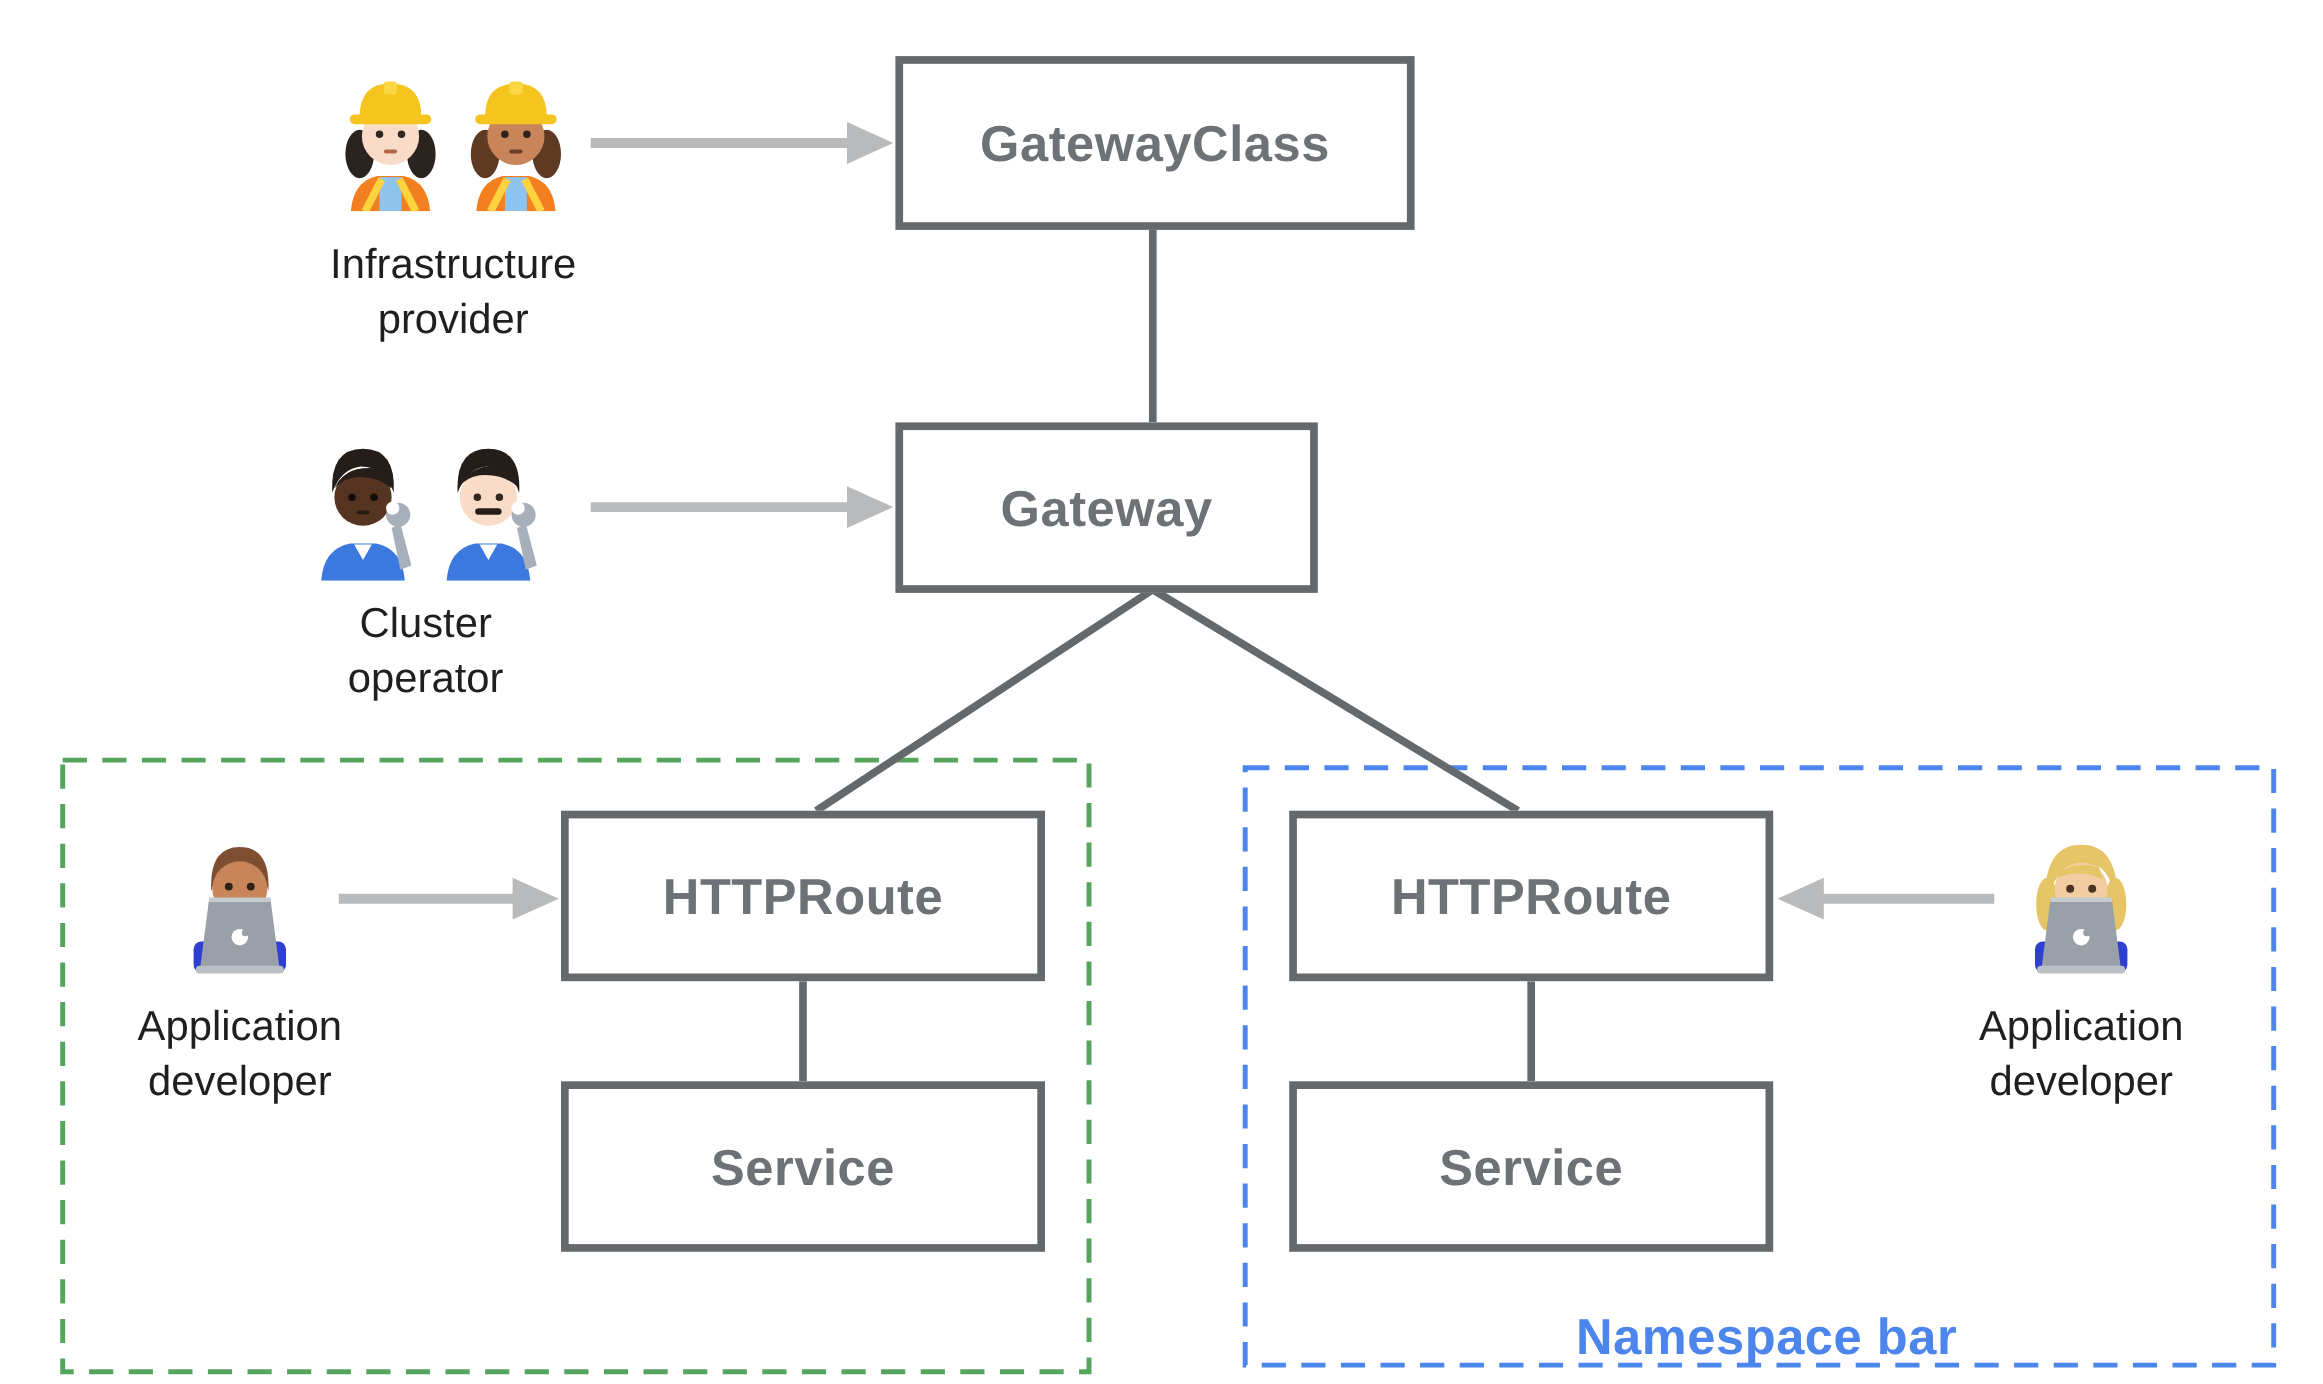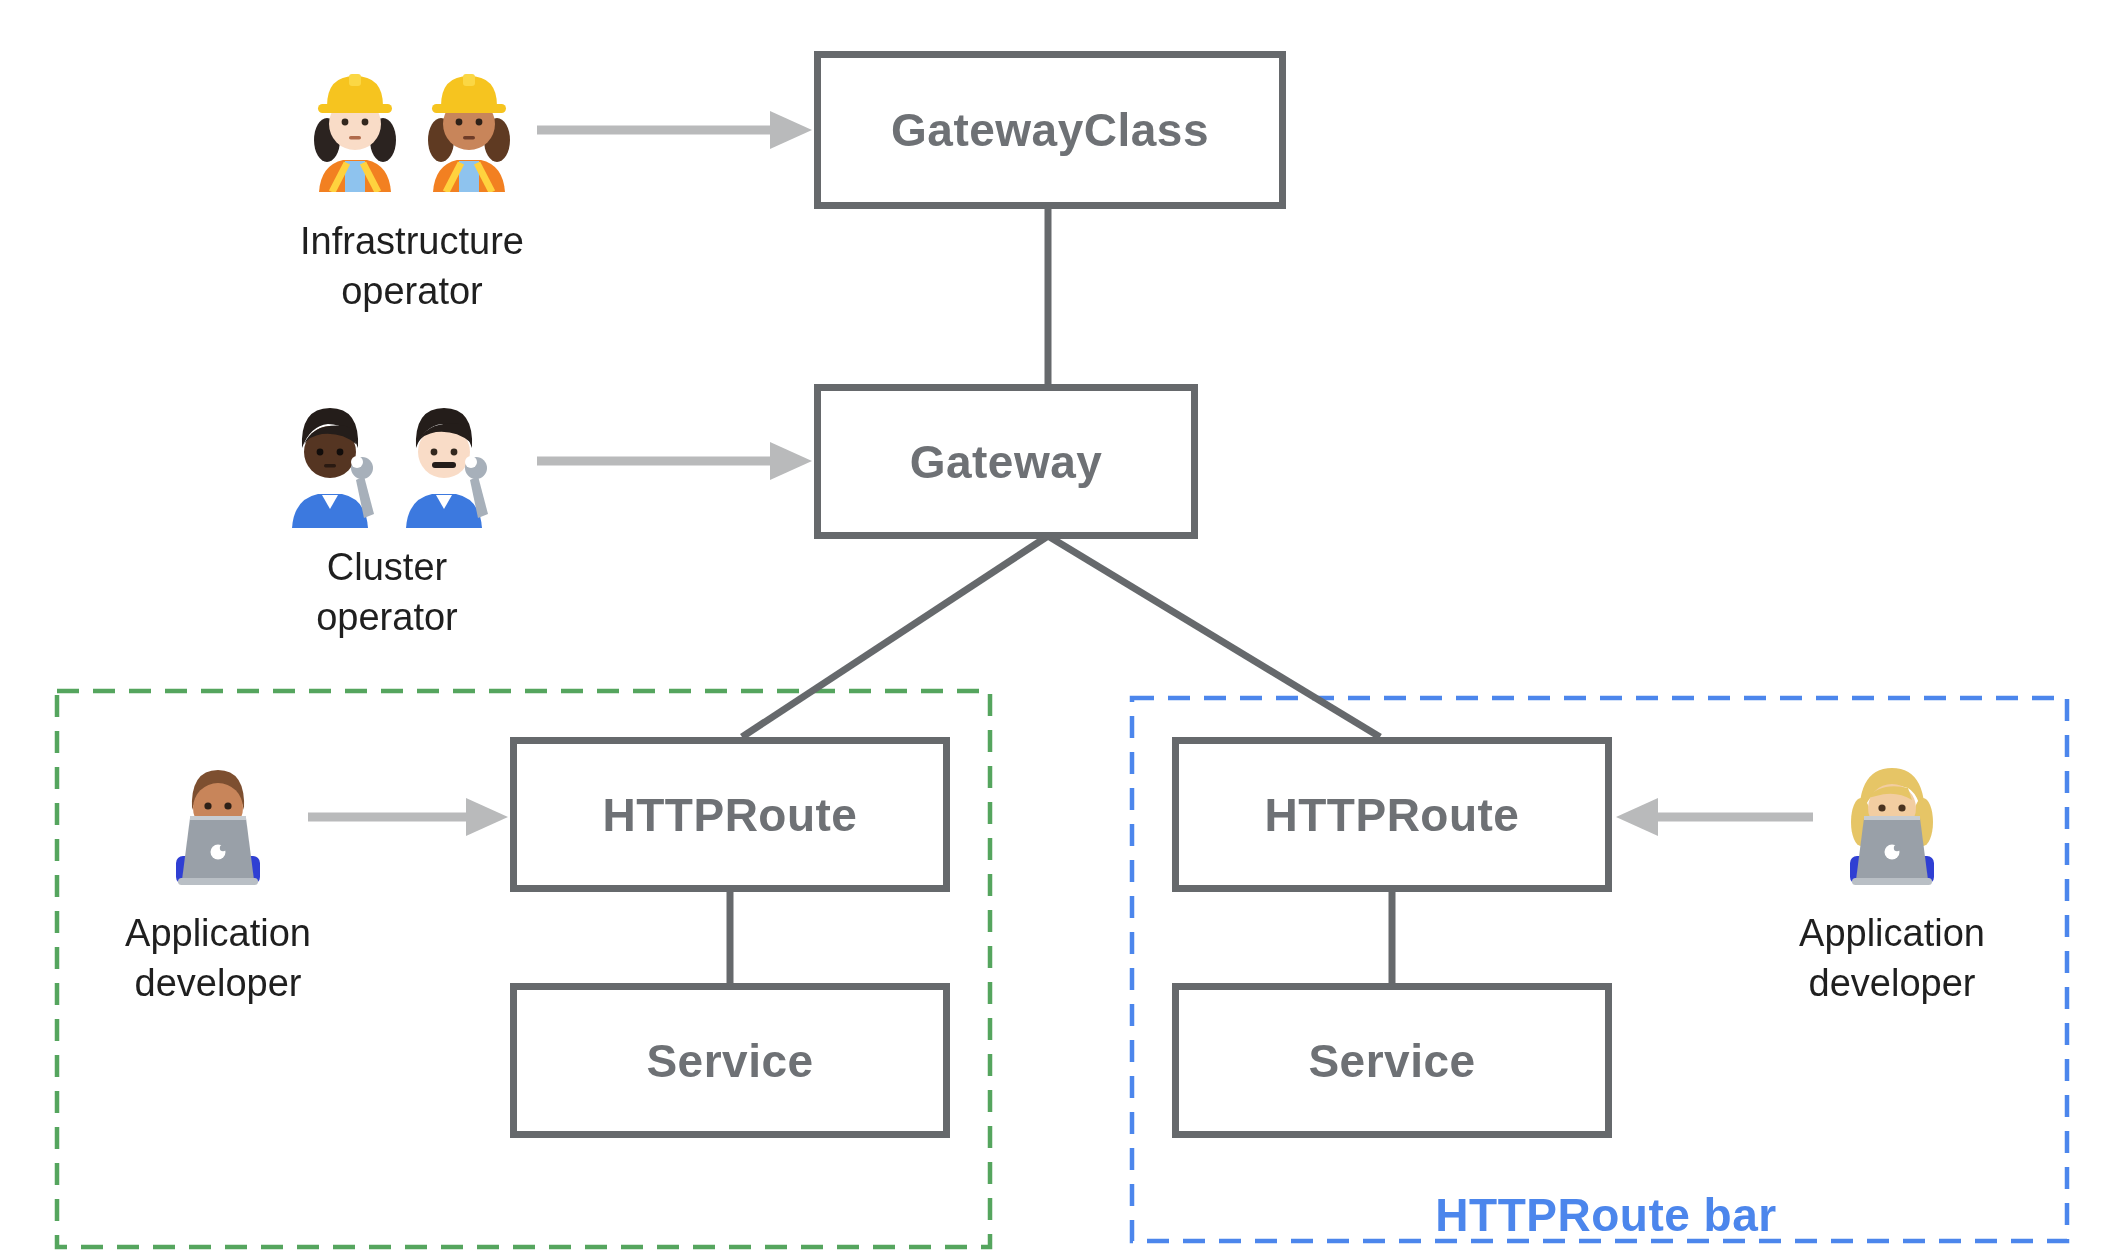--- a/index.html
+++ b/index.html
@@ -73,21 +73,21 @@
   <div class="node" style="left:510px;top:983px;width:440px;height:155px;">
     <span>Service</span>
   </div>
   <div class="node" style="left:1172px;top:737px;width:440px;height:155px;">
     <span>HTTPRoute</span>
   </div>
   <div class="node" style="left:1172px;top:983px;width:440px;height:155px;">
     <span>Service</span>
   </div>
 
-  <div class="ns-label bar" style="left:1356px;top:1188px;">HTTPRoute bar</div>
+  <div class="ns-label bar" style="left:1356px;top:1188px;">Namespace bar</div>
 
   <div class="persona infra" style="left:252px;top:60px;width:320px;">
     <div class="emoji-row">
       <svg width="104" height="132" viewBox="0 0 104 132">
         <ellipse cx="24" cy="80" rx="13" ry="22" fill="#2b2320"></ellipse>
         <ellipse cx="80" cy="80" rx="13" ry="22" fill="#2b2320"></ellipse>
         <circle cx="52" cy="64" r="26" fill="#f9dcc7"></circle>
         <circle cx="42" cy="62" r="3.4" fill="#33281f"></circle>
         <circle cx="62" cy="62" r="3.4" fill="#33281f"></circle>
         <rect x="46" y="76" width="12" height="3.6" rx="1.8" fill="#b06a4a"></rect>
@@ -108,21 +108,21 @@
         <rect x="46" y="76" width="12" height="3.6" rx="1.8" fill="#6e3c28"></rect>
         <path d="M24,46 Q24,16 52,16 Q80,16 80,46 Z" fill="#f6c41f"></path>
         <rect x="46" y="14" width="12" height="12" rx="3" fill="#fbd744"></rect>
         <rect x="15" y="44" width="74" height="9" rx="4.5" fill="#f6c41f"></rect>
         <path d="M16,132 Q18,105 40,100 L64,100 Q86,105 88,132 Z" fill="#f28021"></path>
         <rect x="42" y="101" width="20" height="31" fill="#8ec3ee"></rect>
         <path d="M29,132 L44,103" stroke="#ffd23e" stroke-width="7" fill="none"></path>
         <path d="M75,132 L60,103" stroke="#ffd23e" stroke-width="7" fill="none"></path>
       </svg>
     </div>
-    <div class="persona-label">Infrastructure operator</div>
+    <div class="persona-label">Infrastructure provider</div>
   </div>
 
   <div class="persona cluster" style="left:227px;top:396px;width:320px;">
     <div class="emoji-row">
       <svg width="104" height="132" viewBox="0 0 104 132">
         <path d="M24,52 Q22,12 52,12 Q82,12 80,52 Q72,28 50,28 Q32,30 24,52 Z" fill="#241d1a"></path>
         <circle cx="52" cy="56" r="26" fill="#553522"></circle>
         <path d="M26,48 Q36,26 68,30 Q78,34 78,48 Q64,36 44,38 Q32,40 26,48 Z" fill="#241d1a"></path>
         <circle cx="42" cy="56" r="3.4" fill="#120d0b"></circle>
         <circle cx="62" cy="56" r="3.4" fill="#120d0b"></circle>

